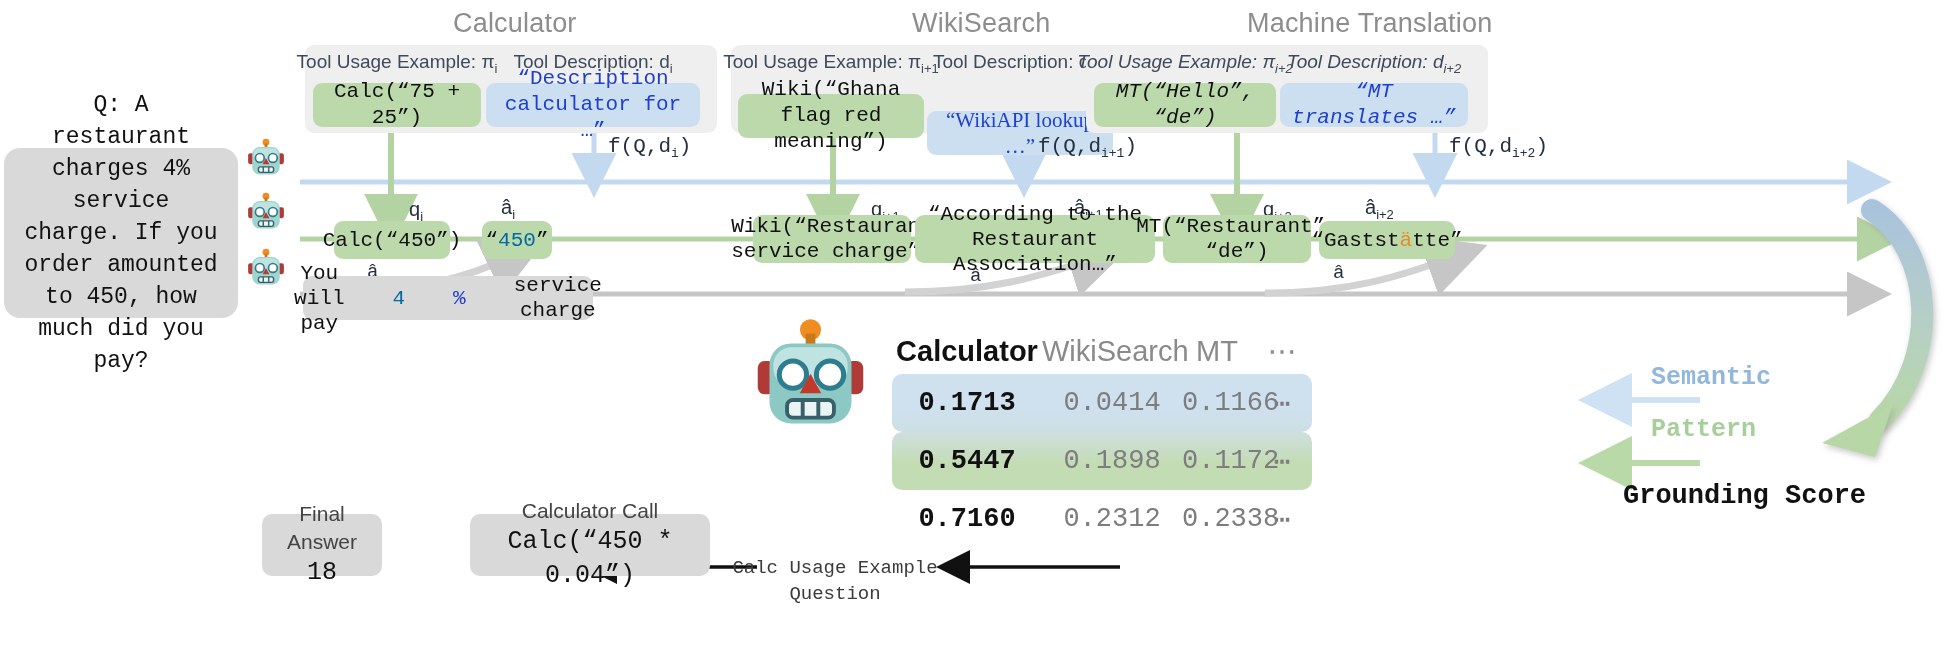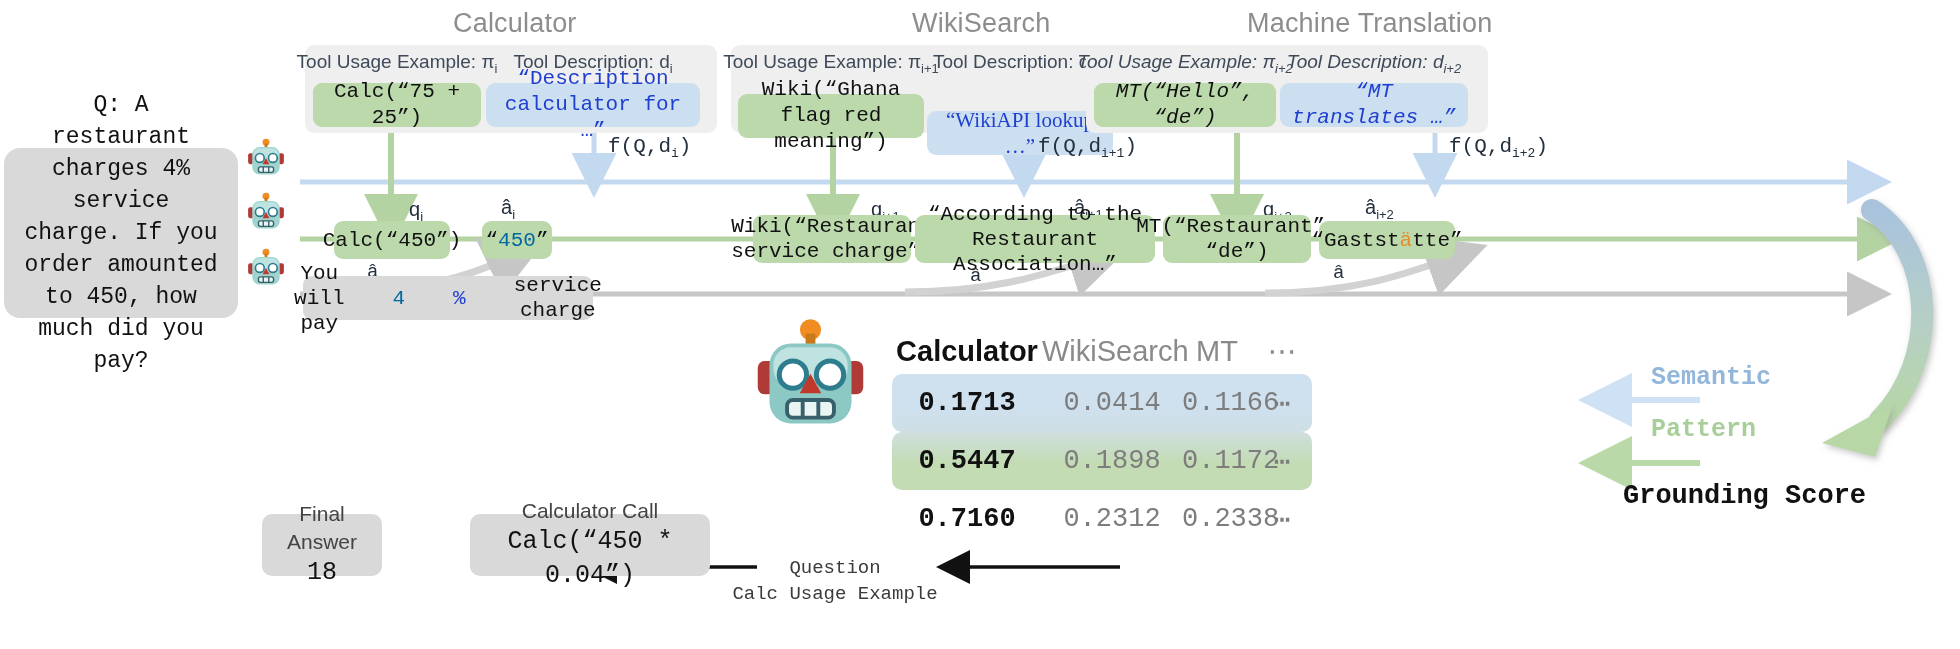--- a/index.html
+++ b/index.html
@@ -338,22 +338,22 @@
       <circle cx="23" cy="29" r="7" fill="#fff" stroke="#2d7d8e" stroke-width="2.6"></circle>
       <circle cx="42" cy="29" r="7" fill="#fff" stroke="#2d7d8e" stroke-width="2.6"></circle>
       <path d="M32 28.5 L37.5 38.5 L26.5 38.5 Z" fill="#c0392b"></path>
       <rect x="20" y="42" width="24" height="9" rx="3" fill="#eaf4f3" stroke="#37606b" stroke-width="2"></rect>
       <line x1="28" y1="42" x2="28" y2="51" stroke="#37606b" stroke-width="2"></line>
       <line x1="36" y1="42" x2="36" y2="51" stroke="#37606b" stroke-width="2"></line>
     </svg>
   </div>
 
   <div class="sidecap" style="left:710px;top:555px;width:250px;">
+    <div>Calc Usage Example</div>
     <div>Question</div>
-    <div>Calc Usage Example</div>
   </div>
 
   <div class="bb" style="left:470px;top:514px;width:240px;height:62px;">
     <div class="cap">Calculator Call</div>
     <div class="val">Calc(“450 * 0.04”)</div>
   </div>
 
   <div class="bb" style="left:262px;top:514px;width:120px;height:62px;">
     <div class="cap">Final Answer</div>
     <div class="val">18</div>

